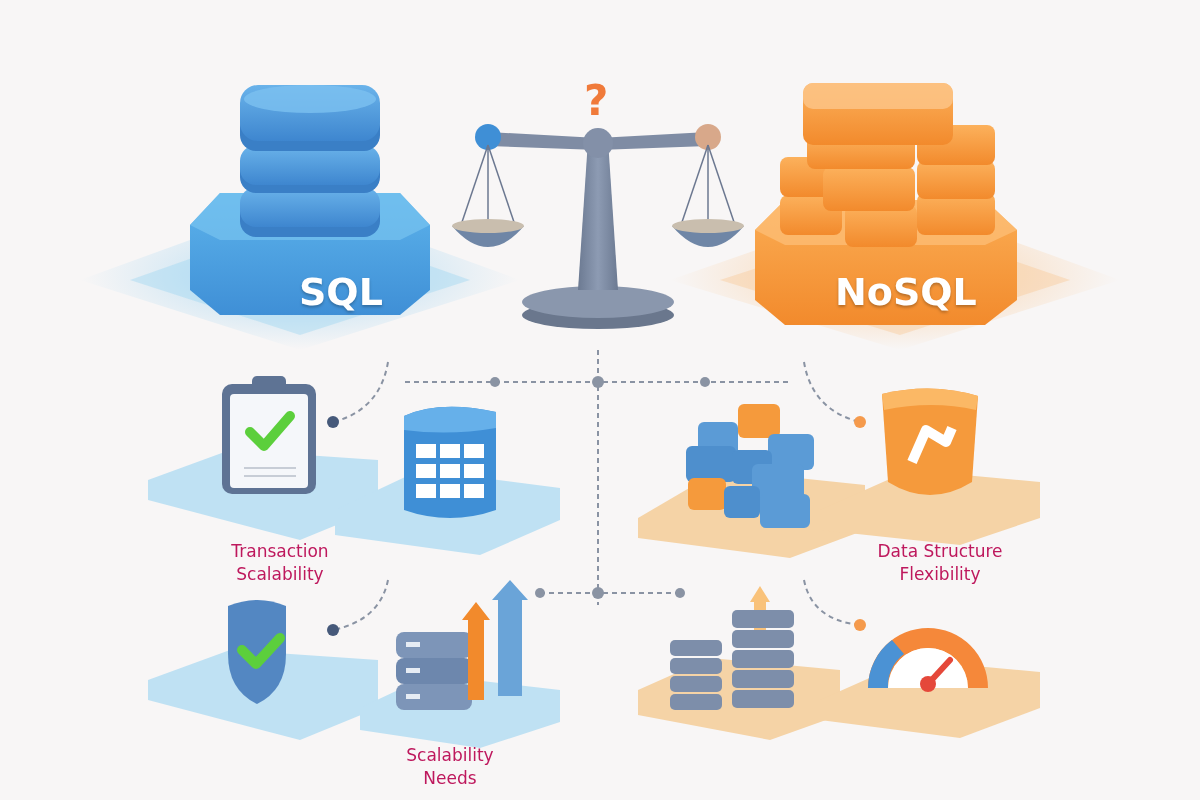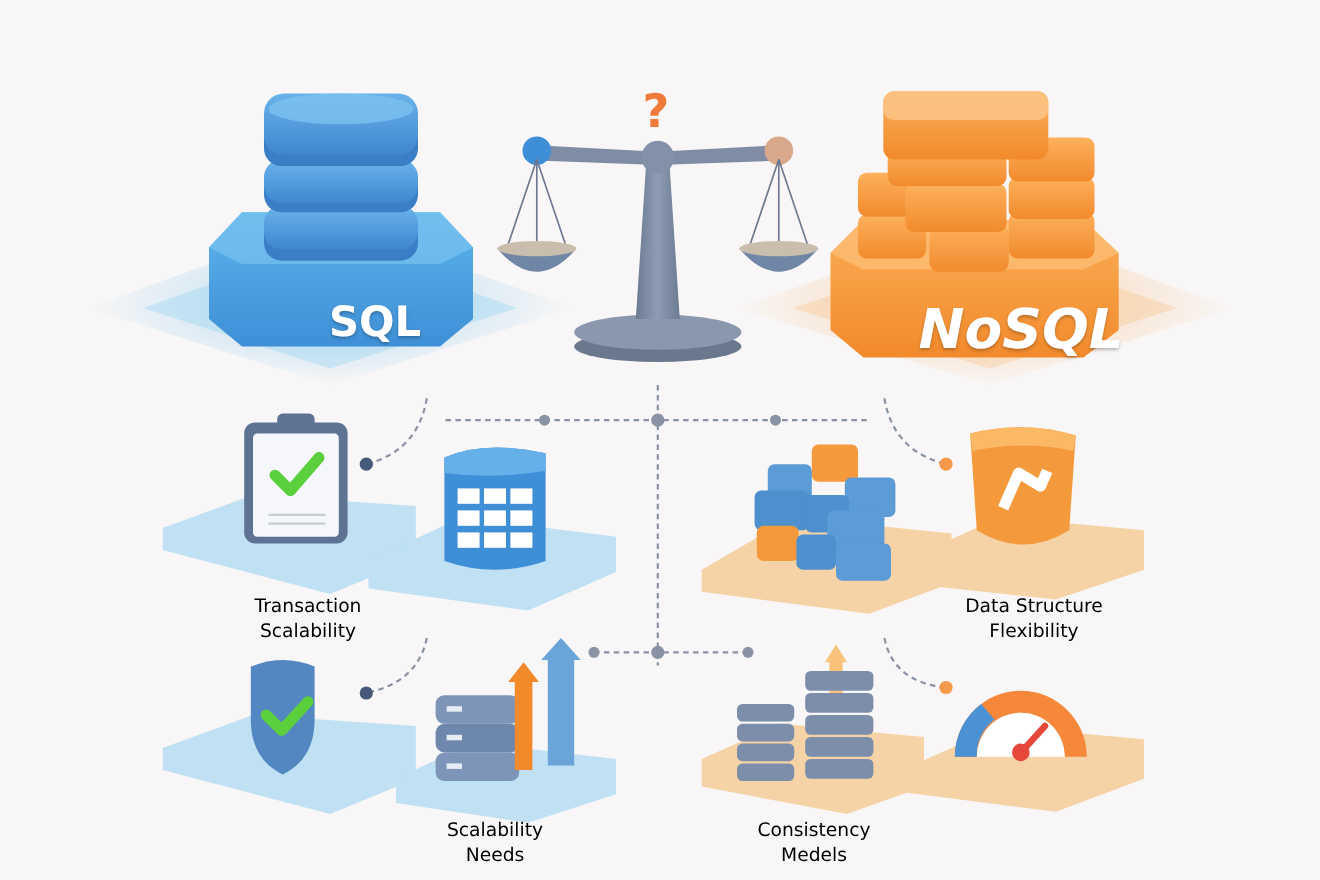--- a/index.html
+++ b/index.html
@@ -5,21 +5,21 @@
   html, body { margin: 0; padding: 0; }
   body {
     width: 1200px; height: 800px; overflow: hidden;
     background: #f8f6f6;
     font-family: "DejaVu Sans", sans-serif;
     position: relative;
   }
   .stage { position: absolute; left: 0; top: 0; width: 1200px; height: 800px; }
   .abs { position: absolute; }
   .label {
-    position: absolute; text-align: center; color: #000000;
+    position: absolute; text-align: center; color: #be185d;
     font-size: 17px; line-height: 23px; font-family: "DejaVu Sans", sans-serif;
   }
   .label span { display: block; }
   .db-text {
     position: absolute; color: #ffffff; font-weight: bold;
     font-family: "DejaVu Sans", sans-serif; text-shadow: 0 2px 3px rgba(0,0,0,0.25); margin-left: 27px;
   }
 </style>
 </head>
 <body>
@@ -88,21 +88,21 @@
     <rect x="100" y="130" width="72" height="42" rx="8" fill="url(#brick)"></rect>
     <rect x="172" y="118" width="78" height="42" rx="8" fill="url(#brick)"></rect>
     <rect x="35" y="82" width="62" height="40" rx="8" fill="url(#brick)"></rect>
     <rect x="78" y="92" width="92" height="44" rx="8" fill="url(#brick)"></rect>
     <rect x="172" y="86" width="78" height="38" rx="8" fill="url(#brick)"></rect>
     <rect x="172" y="50" width="78" height="40" rx="8" fill="url(#brick)"></rect>
     <rect x="62" y="60" width="108" height="34" rx="8" fill="url(#brick)"></rect>
     <rect x="58" y="8" width="150" height="62" rx="10" fill="url(#brick)"></rect>
     <rect x="58" y="8" width="150" height="26" rx="10" fill="#fdc689" opacity="0.8"></rect>
   </svg>
-  <div class="db-text" style="left:808px;top:270px;font-size:50px;font-style:italic;">NoSQL</div>
+  <div class="db-text" style="left:808px;top:270px;font-size:38px;">NoSQL</div>
 
   <svg class="abs" style="left:448px;top:80px" width="310" height="255" viewBox="0 0 310 255">
     <defs>
       <linearGradient id="scaleG" x1="0" y1="0" x2="1" y2="0">
         <stop offset="0%" stop-color="#6c7a92"></stop>
         <stop offset="50%" stop-color="#8d9bb3"></stop>
         <stop offset="100%" stop-color="#6c7a92"></stop>
       </linearGradient>
     </defs>
 
@@ -257,18 +257,14 @@
       </g>
     </g>
     <g>
       <path d="M248,108 A60,60 0 0,1 368,108 L348,108 A40,40 0 0,0 268,108 Z" fill="#f5883a"></path>
       <path d="M248,108 A60,60 0 0,1 272,60 L284,74 A40,40 0 0,0 268,108 Z" fill="#4b92d4"></path>
       <path d="M268,108 A40,40 0 0,1 348,108 Z" fill="#ffffff"></path>
       <line x1="308" y1="104" x2="330" y2="80" stroke="#e5483a" stroke-width="6" stroke-linecap="round"></line>
       <circle cx="308" cy="104" r="8" fill="#e5483a"></circle>
     </g>
   </svg>
-  <div class="label" style="left:660px;top:744px;width:160px;">
-    <span>Consistency</span>
-    <span>Medels</span>
-  </div>
 
 </div>
 
 </body></html>

